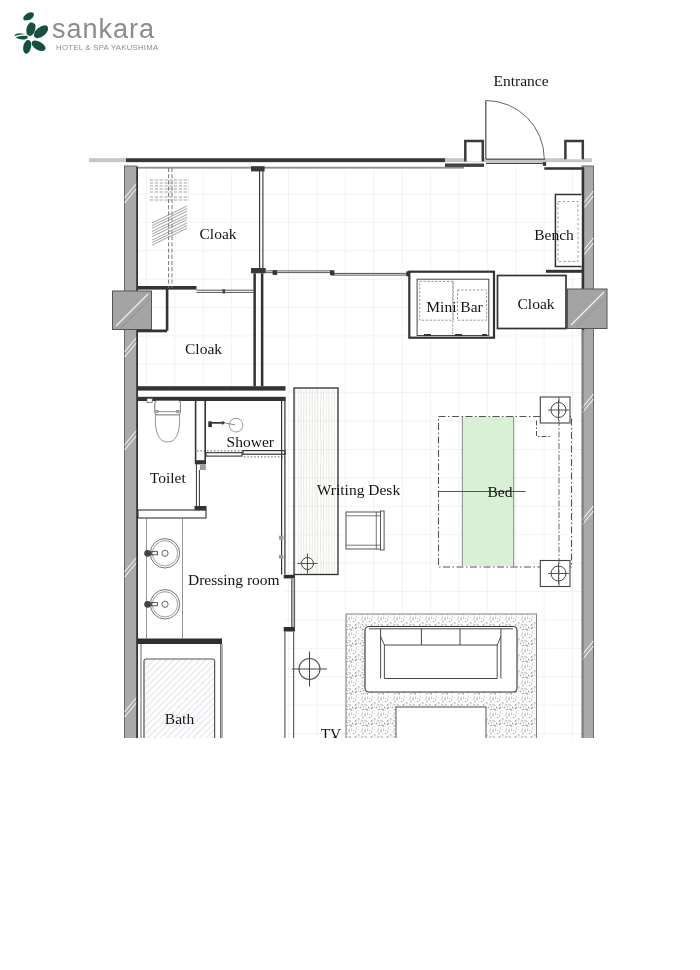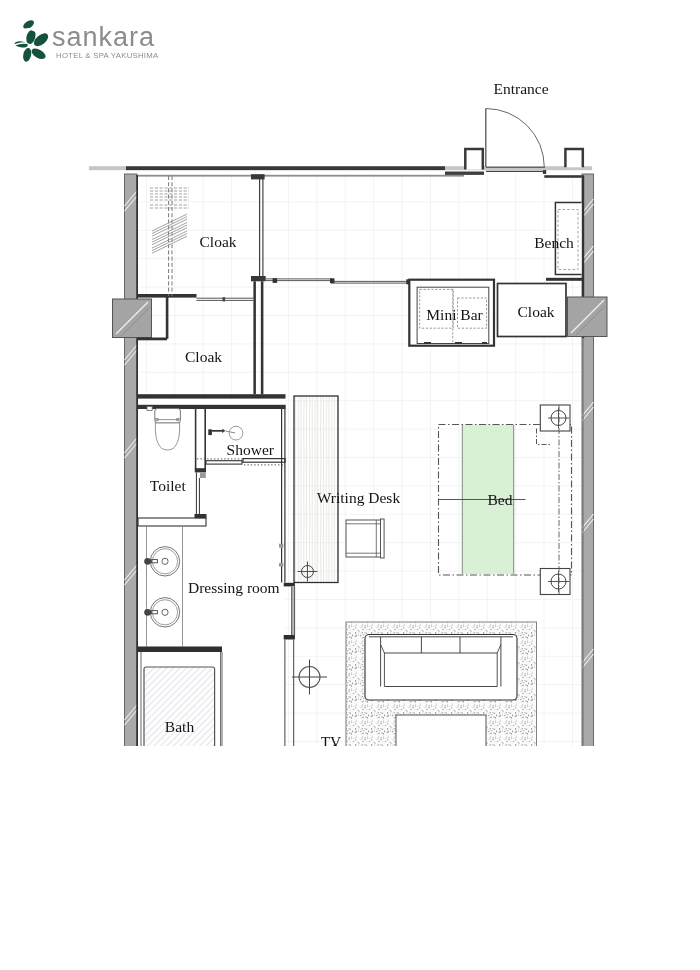--- a/index.html
+++ b/index.html
@@ -1,16 +1,16 @@
 <!DOCTYPE html>
 <html><head>
 <meta charset="utf-8">
 <style>
   html,body{margin:0;padding:0;background:#ffffff;}
-  .page{position:relative;width:700px;height:738px;background:#f0abfc;overflow:hidden;margin-top:8px;}
+  .page{position:relative;width:700px;height:738px;background:#f0abfc;overflow:hidden;}
 </style>
 </head>
 <body>
 <div class="page">
 <svg width="700" height="970" viewBox="0 0 700 970" xmlns="http://www.w3.org/2000/svg">
 <defs>
   <pattern id="gridP" patternUnits="userSpaceOnUse" x="4" y="23" width="28.4" height="28.4">
     <path d="M 0 0 H 28.4 M 0 0 V 28.4" stroke="#e7e7e7" stroke-width="1" fill="none"></path>
   </pattern>
   <pattern id="woodP" patternUnits="userSpaceOnUse" x="294" y="0" width="5.6" height="60">

